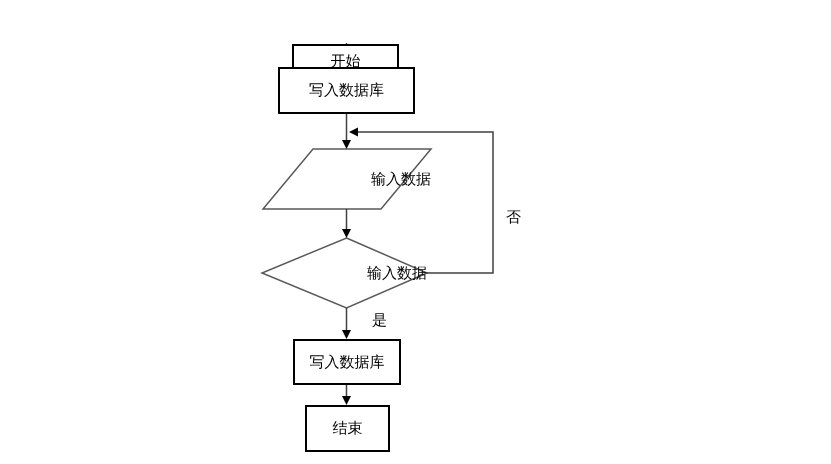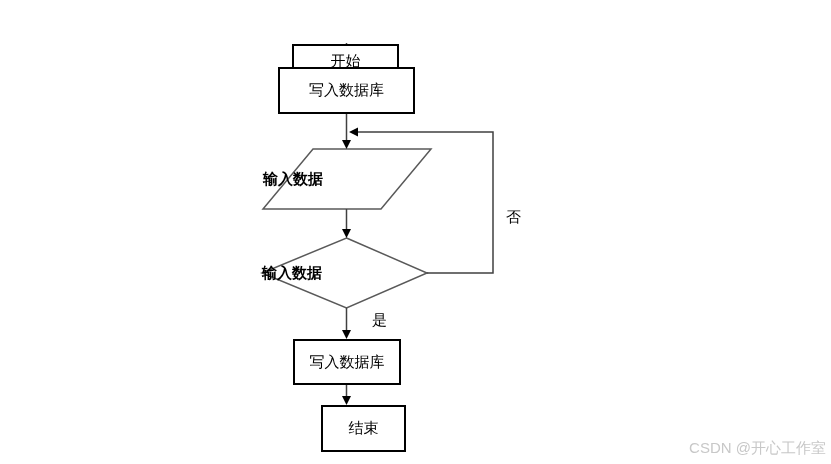--- a/index.html
+++ b/index.html
@@ -27,27 +27,26 @@
     box-sizing:border-box;
     display:flex;align-items:center;justify-content:center;
     background:#ffffff;
     border:2px solid var(--rect-border);
     font-size:15px;color:#000;
     white-space:nowrap;
   }
   #n-start{left:292px;top:8px;width:107px;height:35px;margin-top:36px;}
   #n-auto{left:278px;top:67px;width:137px;height:47px;}
   #n-write{left:293px;top:339px;width:108px;height:46px;}
-  #n-end{left:305px;top:405px;width:85px;height:47px;margin-left:16px;}
+  #n-end{left:305px;top:405px;width:85px;height:47px;}
   .shape-label{
     position:absolute;
-    display:flex;align-items:center;justify-content:flex-start;
+    display:flex;align-items:center;justify-content:flex-end;
     font-size:15px;color:#000;white-space:nowrap;
     pointer-events:none;
-    font-weight:bold;
   }
   #l-input{left:263px;top:149px;width:168px;height:60px;}
   #l-decision{left:262px;top:238px;width:165px;height:70px;}
   .edge-label{
     position:absolute;
     font-size:15px;color:#000;white-space:nowrap;
   }
   #l-yes{left:372px;top:311px;}
   #l-no{left:506px;top:208px;}
   .watermark{
@@ -104,15 +103,14 @@
   <div class="shape-label" id="l-input">
     <span>输入数据</span>
   </div>
   <div class="shape-label" id="l-decision">
     <span>输入数据</span>
   </div>
 
   <div class="edge-label" id="l-yes">是</div>
   <div class="edge-label" id="l-no">否</div>
 
-  <div class="watermark">CSDN @开心工作室</div>
 
 </div>
 
 </body></html>

